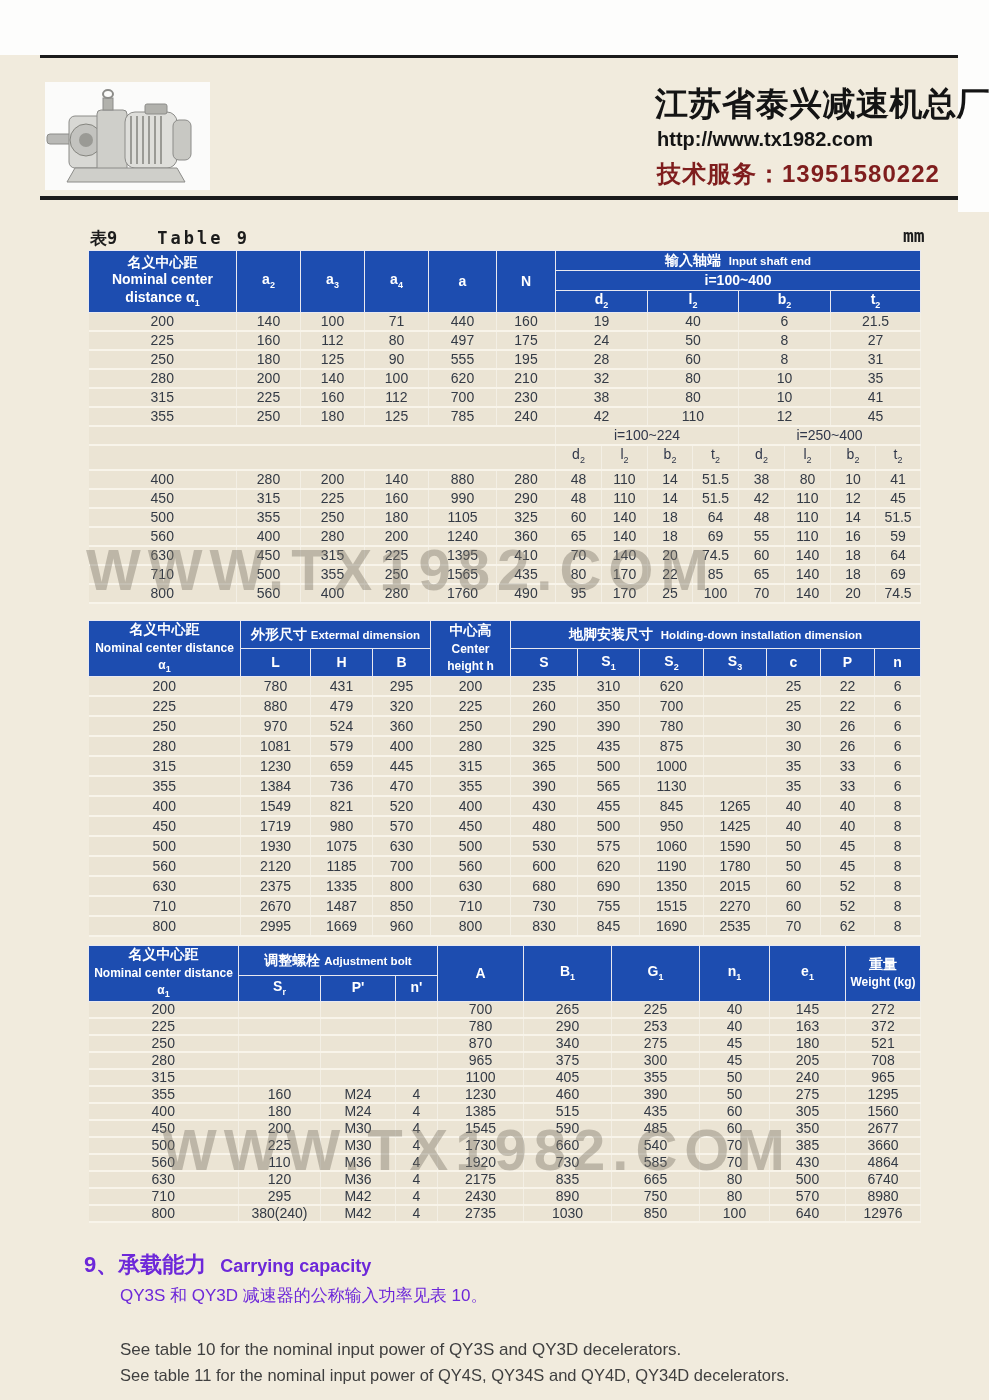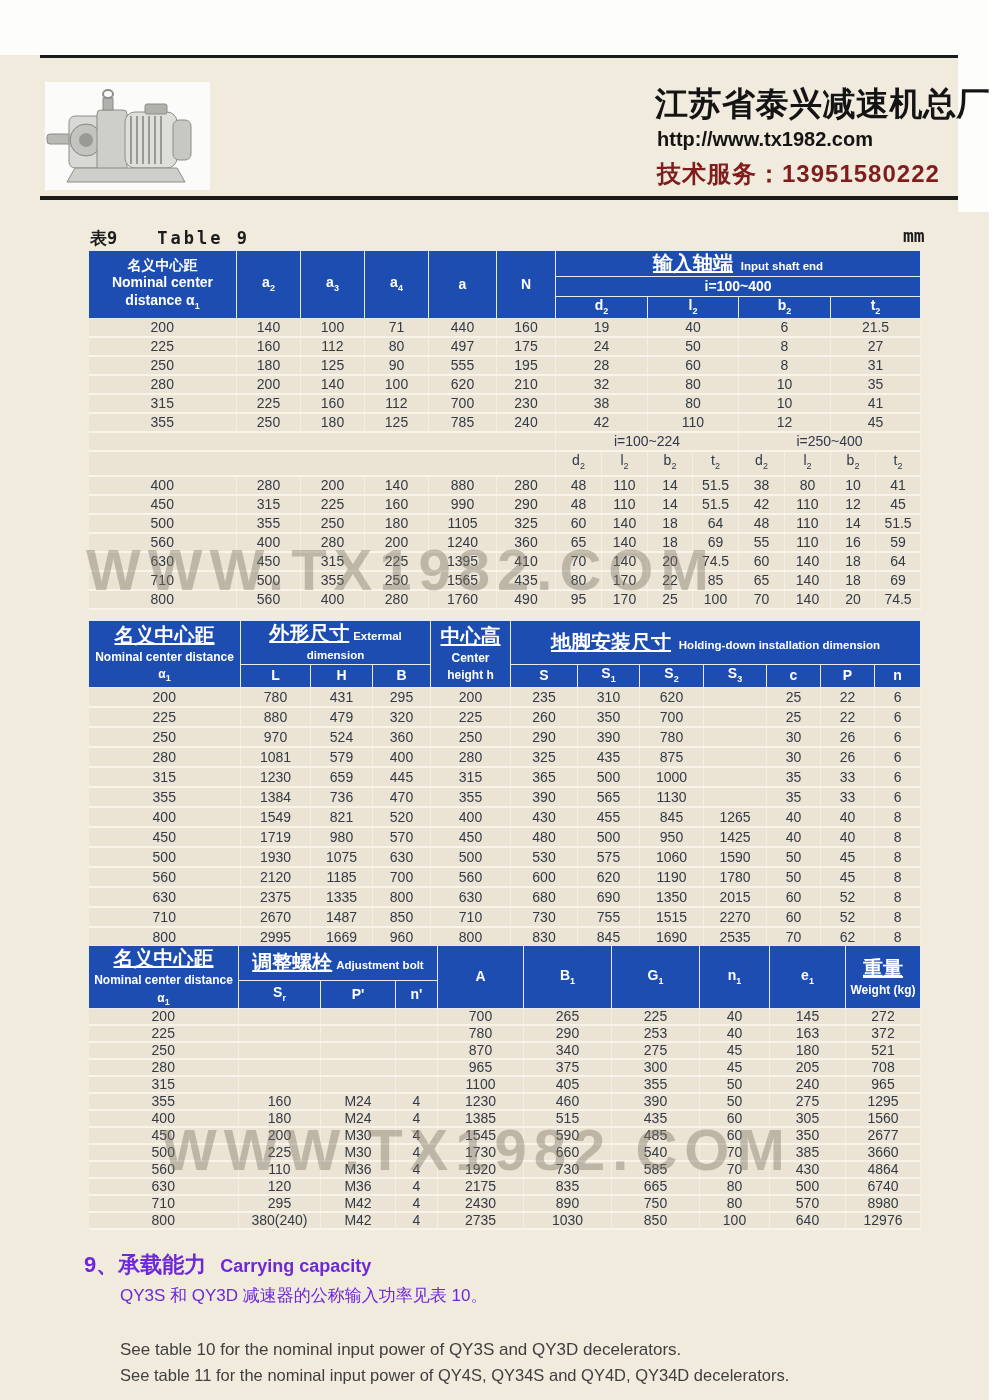--- a/index.html
+++ b/index.html
@@ -22,21 +22,21 @@
              font-size:17px;font-weight:bold;color:#1c1c1c;}
   .tbl-label .en{margin-left:40px;letter-spacing:3px;}
   .unit{position:absolute;left:903px;top:225px;font-family:"DejaVu Sans Mono",monospace;
         font-size:18px;font-weight:bold;color:#1c1c1c;}
 
   table.dim{position:absolute;left:88px;width:832px;border-collapse:collapse;table-layout:fixed;}
   #t1{top:250px;} #t2{top:620px;} #t3{top:945px;}
 
   th.hdr{background:#1d4db0;color:#ffffff;border:1px solid #e9e9f0;text-align:center;
          vertical-align:middle;font-weight:bold;font-size:14px;padding:0 1px;line-height:1.25;}
-  th.hdr .zh{font-size:20px;text-decoration:underline;}
+  th.hdr .zh{font-size:14px;}
   th.hdr .en{font-size:11.5px;font-weight:bold;}
   th.hdr .sm{font-size:12px;font-weight:bold;}
   #t1 tr.h1{height:20px;} #t1 tr.h2{height:20px;} #t1 tr.h3{height:22px;}
   #t2 tr.h1{height:24px;} #t2 tr.h2{height:23px;}
   #t3 tr.h1{height:24px;} #t3 tr.h2{height:20px;}
 
   td.cell{background:#ebe4d4;border-bottom:2px solid #f8f4ea;border-right:1px solid rgba(255,255,255,.4);
           text-align:center;vertical-align:middle;color:#333a45;padding:0;}
   #t1 td.cell{height:17px;line-height:17px;font-size:14px;}
   #t2 td.cell{height:18px;line-height:18px;font-size:14px;}

